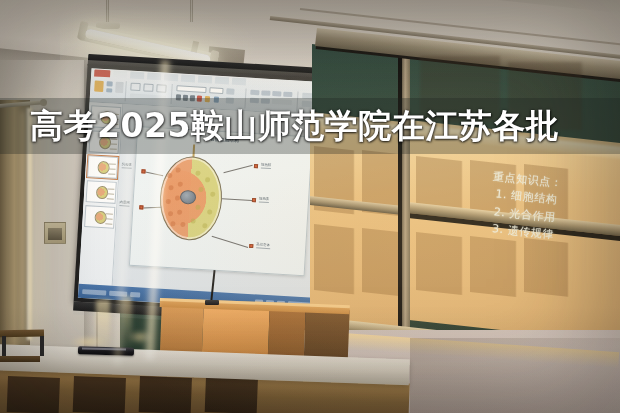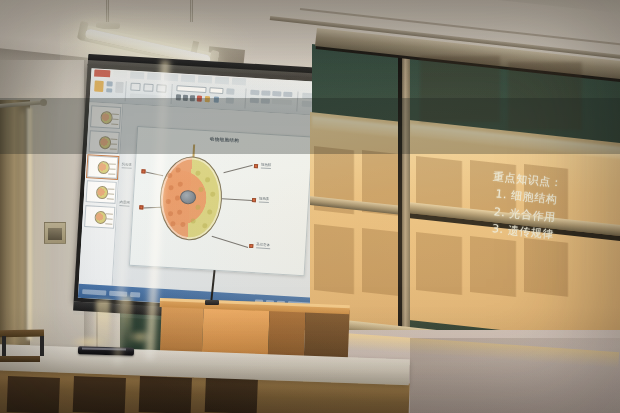--- a/index.html
+++ b/index.html
@@ -811,14 +811,15 @@
   <div id="chair-leg2" class="abs"></div>
   <div id="chair-seat" class="abs"></div>
 
   <div id="screen-glare2" class="abs"></div>
   <div id="screen-glare1" class="abs"></div>
 
   <div id="grade" class="abs"></div>
   <div id="vignette" class="abs"></div>
 
   <div id="title-band" class="abs"></div>
+  <div id="title" class="abs">高考2025鞍山师范学院在江苏各批</div>
 
 </div>
 
 </body></html>

